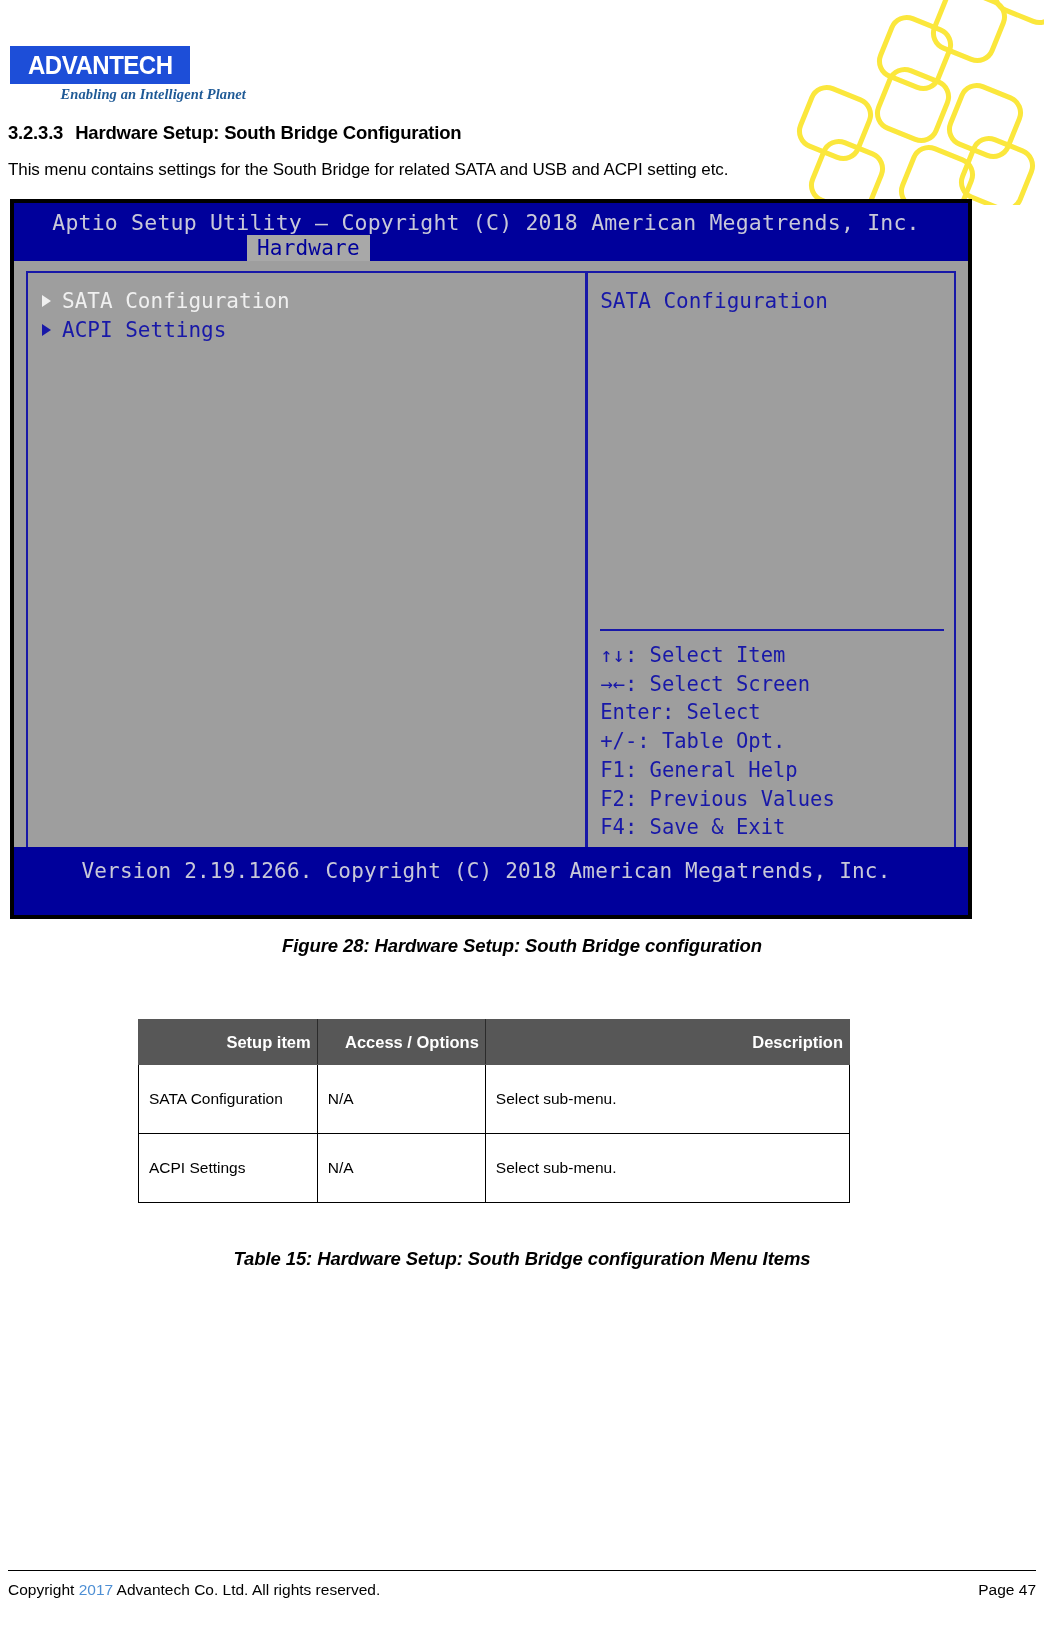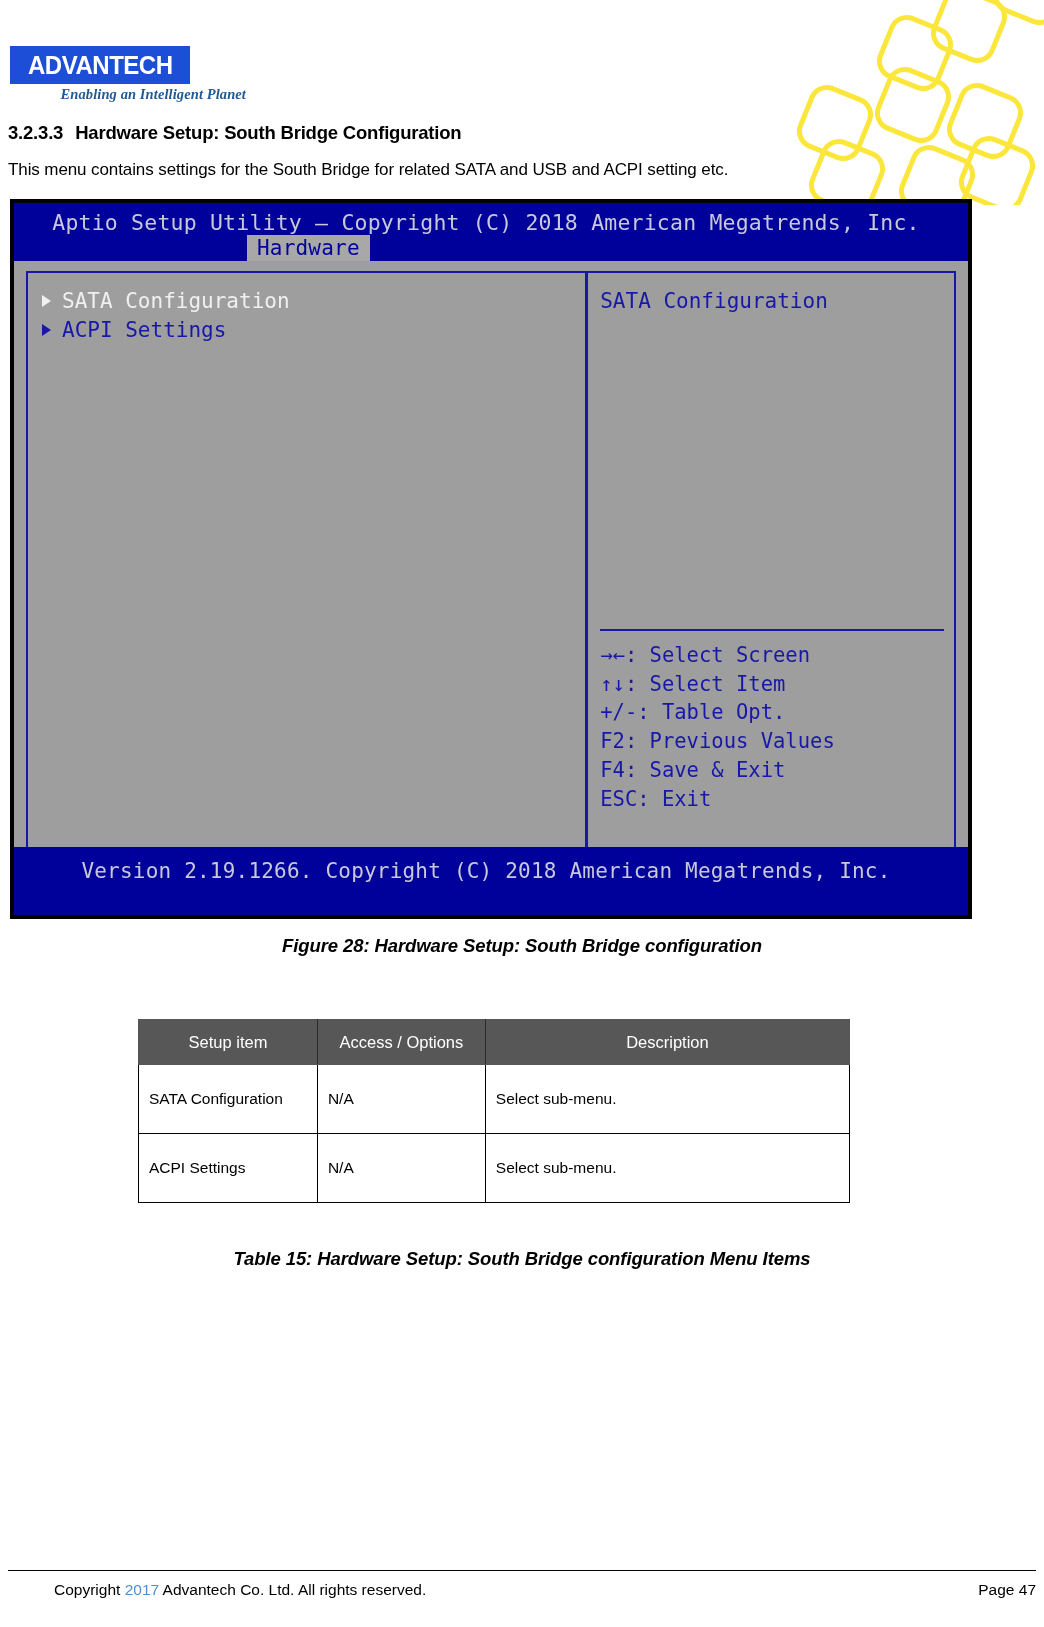--- a/index.html
+++ b/index.html
@@ -239,26 +239,26 @@
     left: 138px;
     top: 1019px;
     width: 712px;
     border-collapse: collapse;
     font-size: 15.5px;
     z-index: 2;
   }
   .tbl th {
     background: #575757;
     color: #ffffff;
-    font-weight: normal;
+    font-weight: bold;
     font-size: 16.5px;
     height: 44px;
     border: 1px solid #575757;
     border-right: 1px solid #2b2b2b;
-    text-align: center;
+    text-align: right;
     padding: 0 6px;
   }
   .tbl th:last-child { border-right: 1px solid #575757; }
   .tbl td {
     border: 1px solid #000000;
     height: 68px;
     padding: 0 10px;
     vertical-align: middle;
   }
   .tbl .c1 { width: 172px; }
@@ -274,21 +274,20 @@
     border-top: 1.5px solid #000000;
     z-index: 2;
   }
   .footer-left {
     position: absolute;
     left: 8px;
     top: 1581px;
     font-size: 15.5px;
     z-index: 2;
     white-space: nowrap;
-    margin-left: 46px;
   }
   .footer-left .year { color: #4E8FD4; }
   .footer-right {
     position: absolute;
     right: 8px;
     top: 1581px;
     font-size: 15.5px;
     z-index: 2;
     white-space: nowrap;
   }
@@ -342,23 +341,25 @@
         <div class="menu-row">
           <span class="tri"></span>
           <span>ACPI Settings</span>
         </div>
       </div>
 
       <div class="bios-right">
         <div class="help-title">SATA Configuration</div>
         <div class="help-sep"></div>
         <div class="help-keys">
+          <div class="help-line">↑↓: Select Item</div>
           <div class="help-line">→←: Select Screen</div>
-          <div class="help-line">↑↓: Select Item</div>
+          <div class="help-line">Enter: Select</div>
           <div class="help-line">+/-: Table Opt.</div>
+          <div class="help-line">F1: General Help</div>
           <div class="help-line">F2: Previous Values</div>
           <div class="help-line">F4: Save &amp; Exit</div>
           <div class="help-line">ESC: Exit</div>
         </div>
       </div>
 
     </div>
   </div>
 
   <div class="bios-footer">

